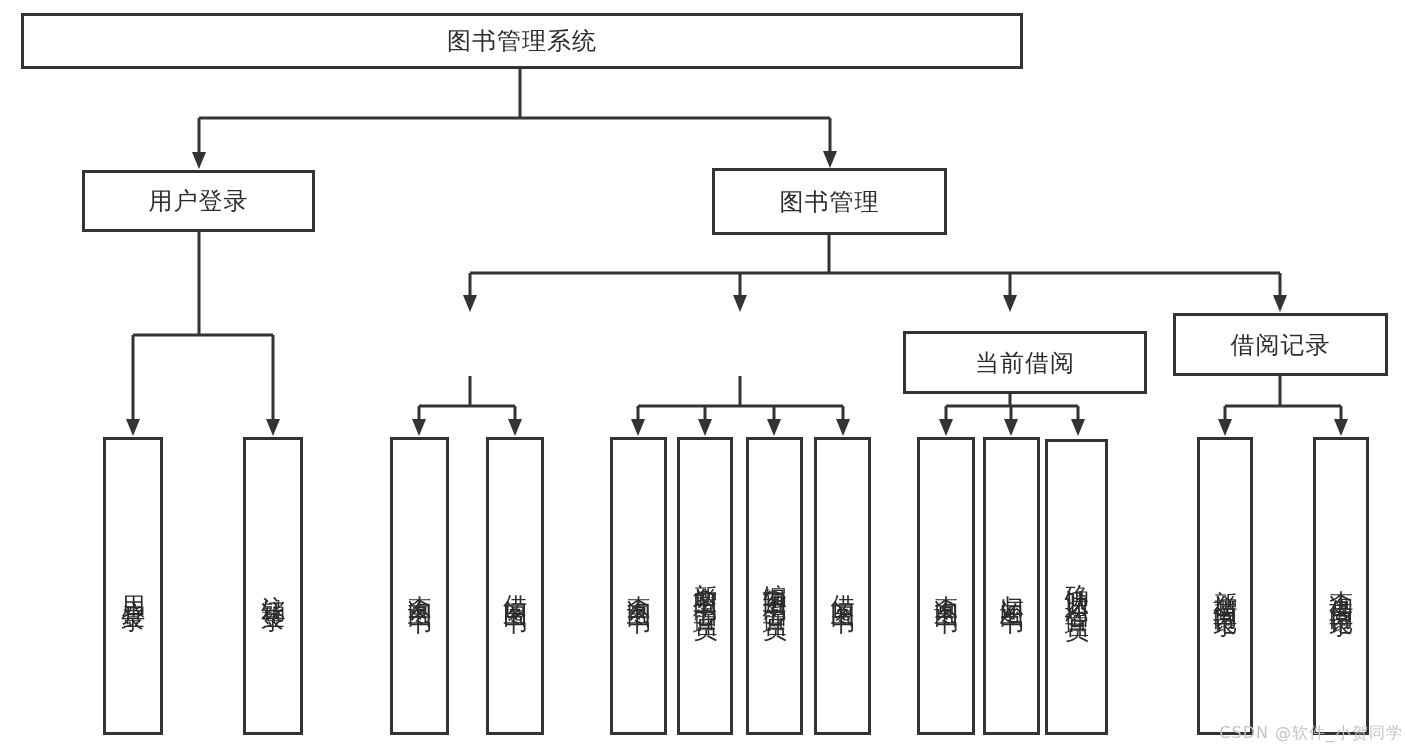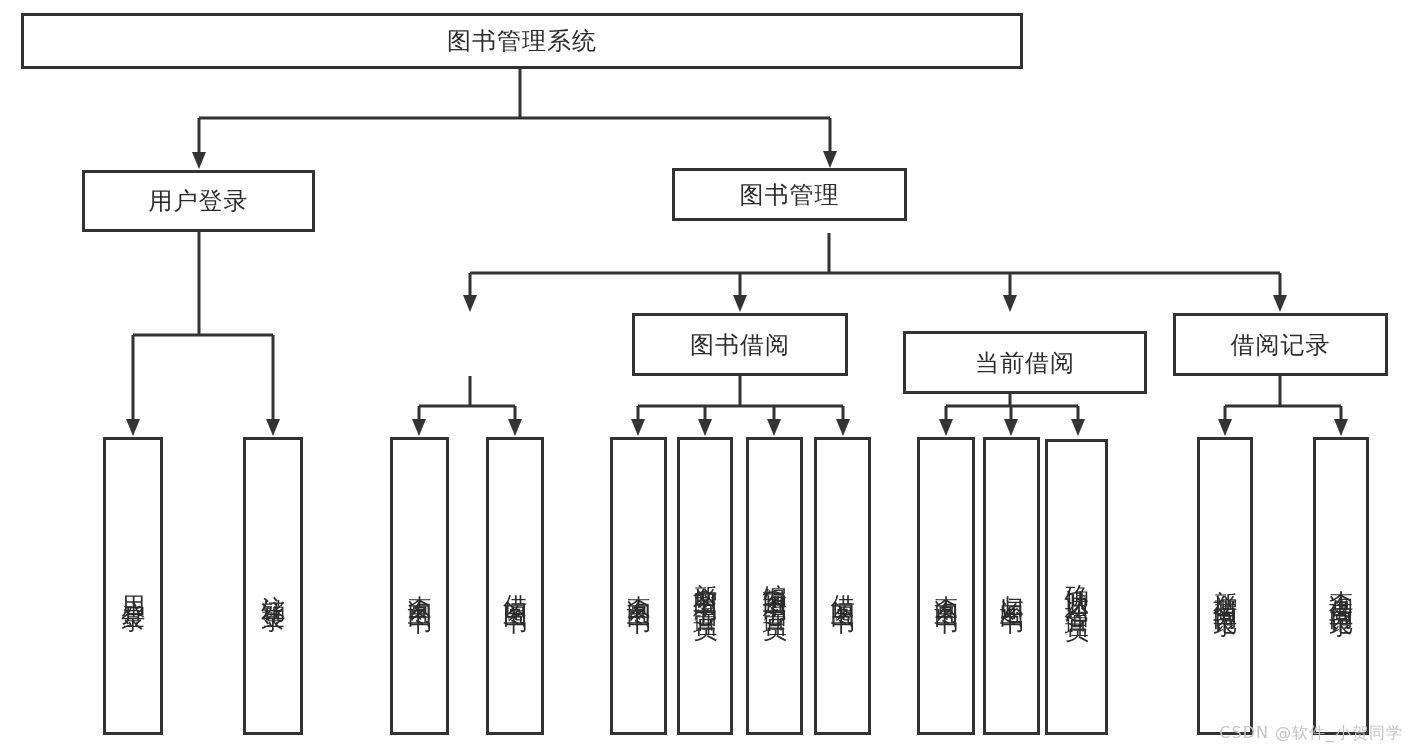--- a/index.html
+++ b/index.html
@@ -87,23 +87,22 @@
       <polygon points="1004,419 1018,419 1011,436"></polygon>
       <polygon points="1071,419 1085,419 1078,436"></polygon>
       <polygon points="1218,419 1232,419 1225,436"></polygon>
       <polygon points="1334,419 1348,419 1341,436"></polygon>
     </g>
   </svg>
 
   <div class="box h" style="left:21px;top:13px;width:1002px;height:56px">图书管理系统</div>
 
   <div class="box h" style="left:82px;top:170px;width:233px;height:62px">用户登录</div>
-  <div class="box h" style="left:672px;top:168px;width:235px;height:53px">图书管理</div>
+  <div class="box h" style="left:712px;top:168px;width:235px;height:67px">图书管理</div>
 
-  <div class="box h" style="left:632px;top:313px;width:216px;height:63px">图书借阅</div>
   <div class="box h" style="left:903px;top:331px;width:244px;height:63px">当前借阅</div>
   <div class="box h" style="left:1173px;top:313px;width:215px;height:63px">借阅记录</div>
 
   <div class="box v" style="left:103px;top:437px;width:60px;height:298px">用户登录</div>
   <div class="box v" style="left:243px;top:437px;width:60px;height:298px">注销登录</div>
 
   <div class="box v" style="left:390px;top:437px;width:59px;height:298px">查询图书</div>
   <div class="box v" style="left:486px;top:437px;width:58px;height:298px">借阅图书</div>
 
   <div class="box v" style="left:610px;top:437px;width:57px;height:298px">查询图书</div>

